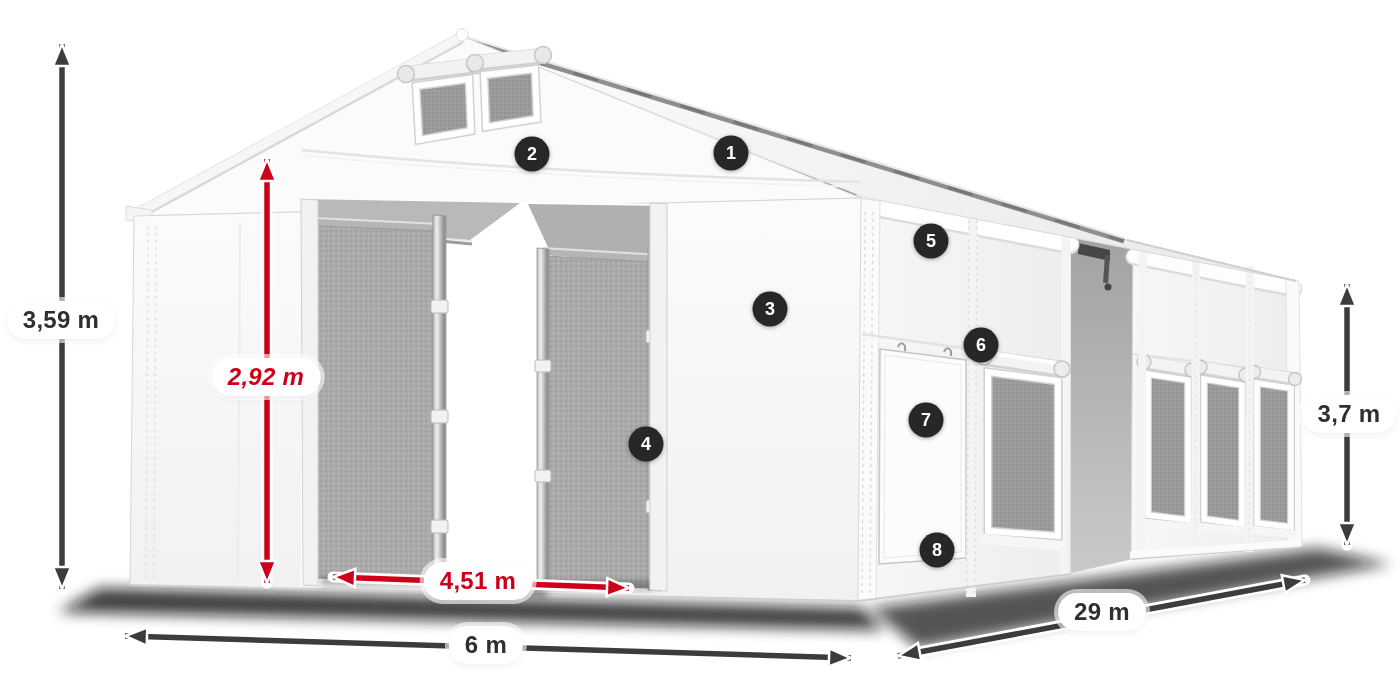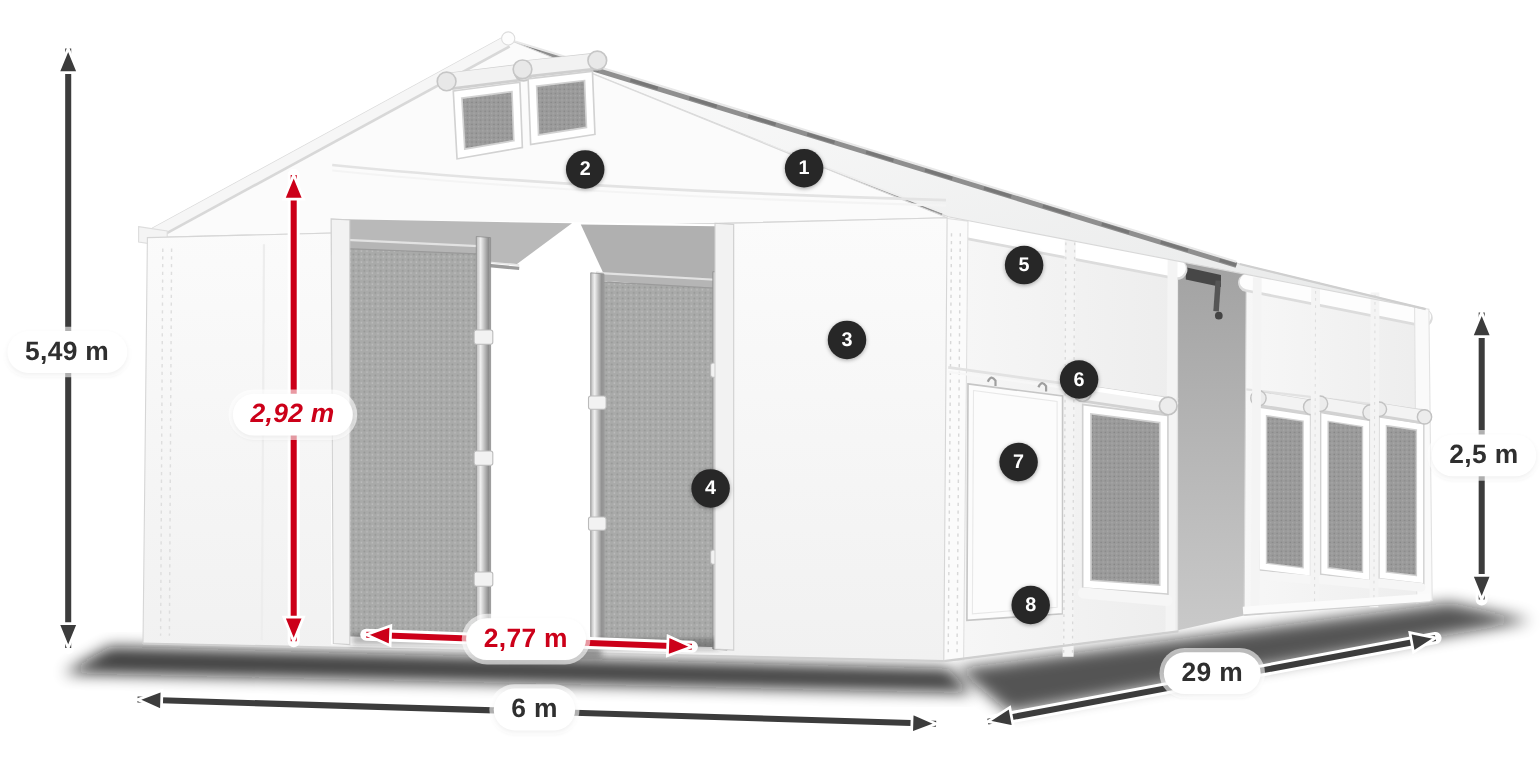--- a/index.html
+++ b/index.html
@@ -295,26 +295,26 @@
       <line class="arrow-under" x1="267" y1="159" x2="267" y2="583"></line>
       <line class="arrow-red" x1="267" y1="159" x2="267" y2="583"></line>
     </g>
     <g>
       <line class="arrow-under" x1="333" y1="577" x2="629" y2="588"></line>
       <line class="arrow-red" x1="333" y1="577" x2="629" y2="588"></line>
     </g>
   </g>
 </svg>
 
-<div class="pill" style="left:61px;top:320px;">5,49 m</div>
+<div class="pill" style="left:61px;top:320px;">3,59 m</div>
 <div class="pill red" style="left:266px;top:377px;font-style:italic;">2,92 m</div>
-<div class="pill red" style="left:478px;top:581px;">2,77 m</div>
+<div class="pill red" style="left:478px;top:581px;">4,51 m</div>
 <div class="pill" style="left:486px;top:645px;text-align:right;">6 m</div>
 <div class="pill" style="left:1102px;top:612px;">29 m</div>
-<div class="pill" style="left:1349px;top:414px;">2,5 m</div>
+<div class="pill" style="left:1349px;top:414px;">3,7 m</div>
 
 <div class="badge" style="left:731px;top:153px;">1</div>
 <div class="badge" style="left:532px;top:154px;">2</div>
 <div class="badge" style="left:770px;top:309px;">3</div>
 <div class="badge" style="left:646px;top:444px;">4</div>
 <div class="badge" style="left:931px;top:241px;">5</div>
 <div class="badge" style="left:981px;top:345px;">6</div>
 <div class="badge" style="left:926px;top:420px;">7</div>
 <div class="badge" style="left:937px;top:550px;">8</div>
 

